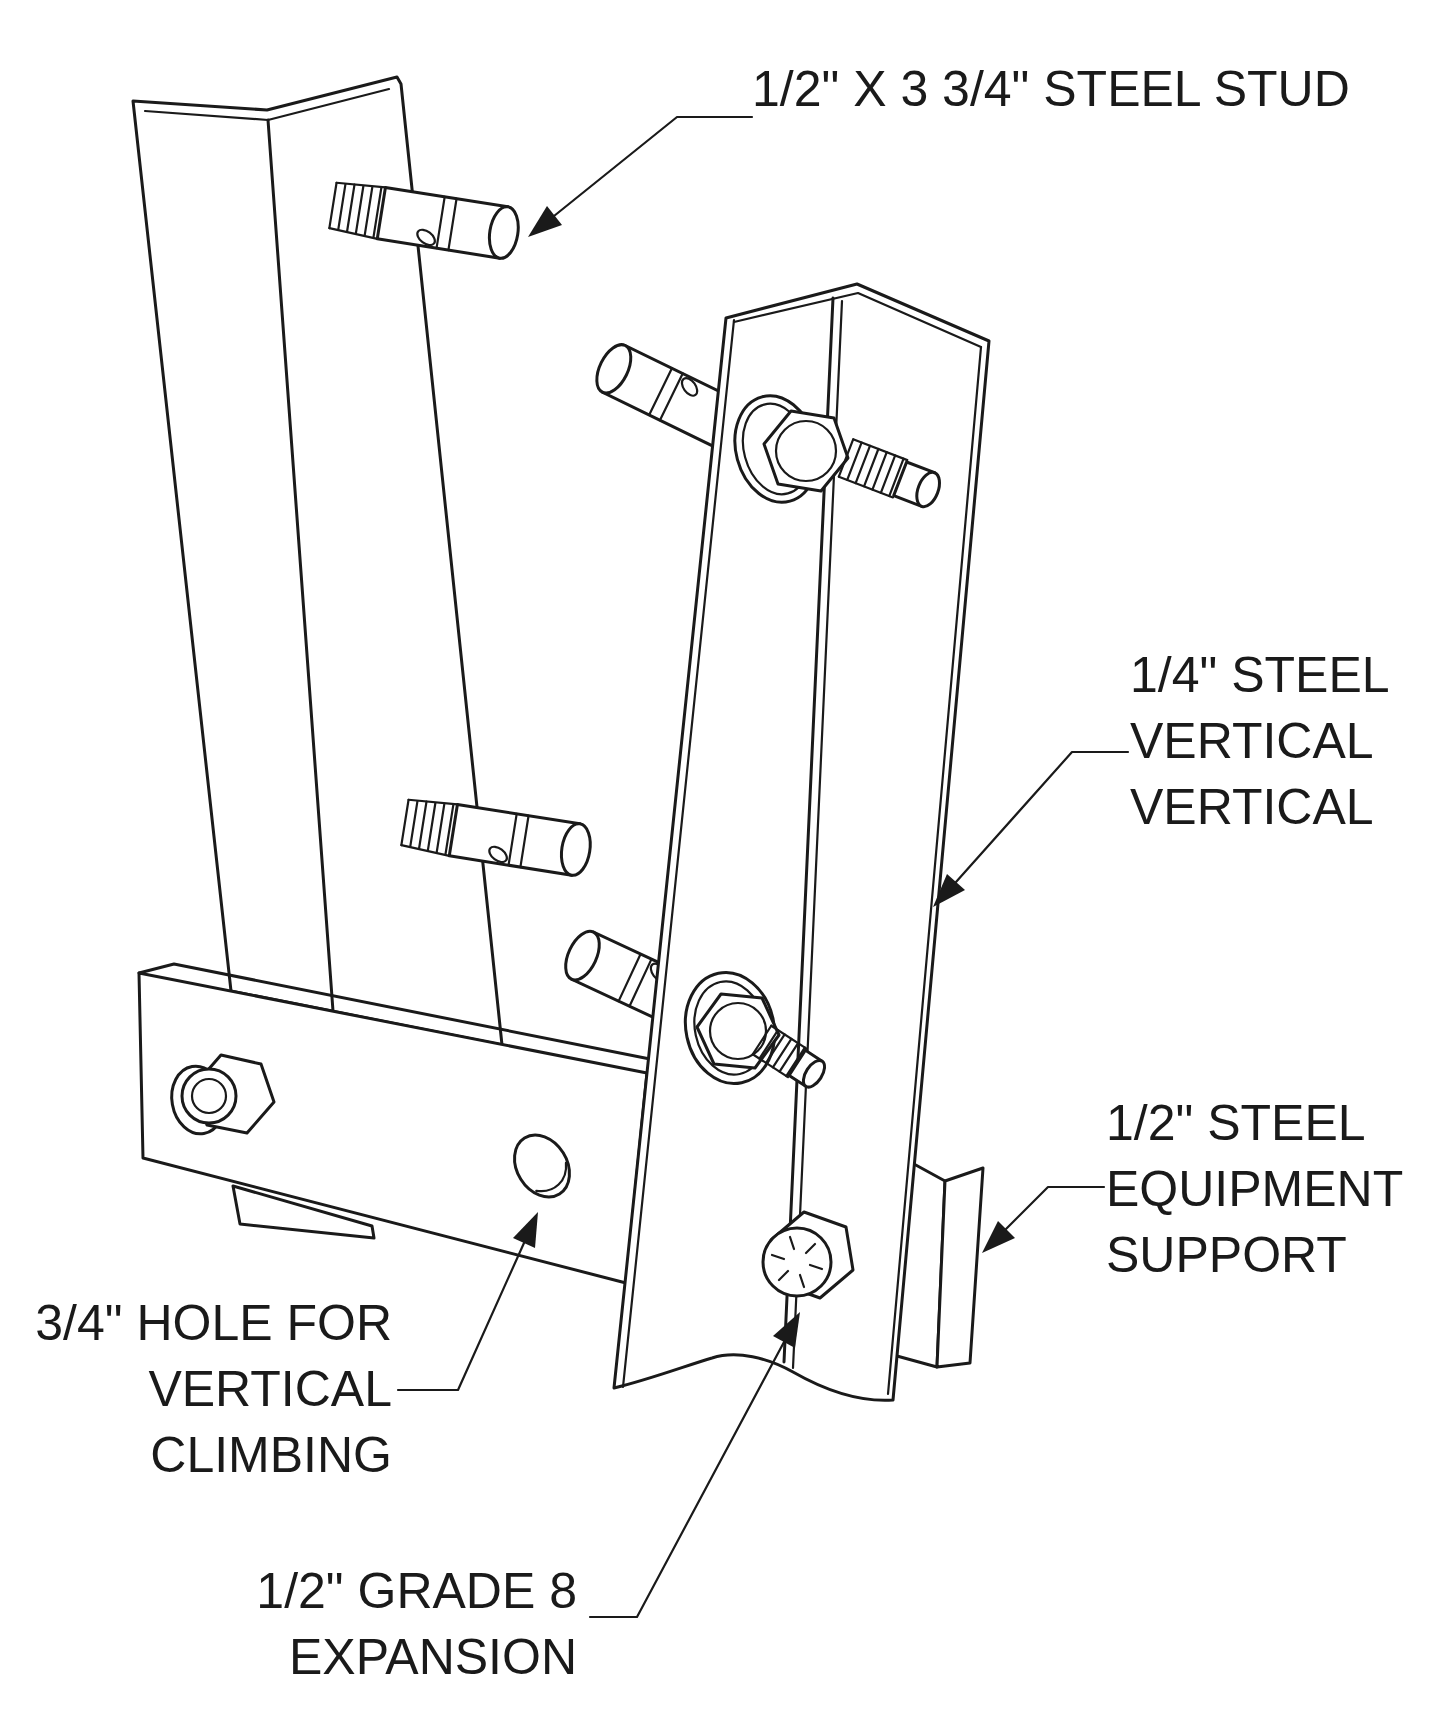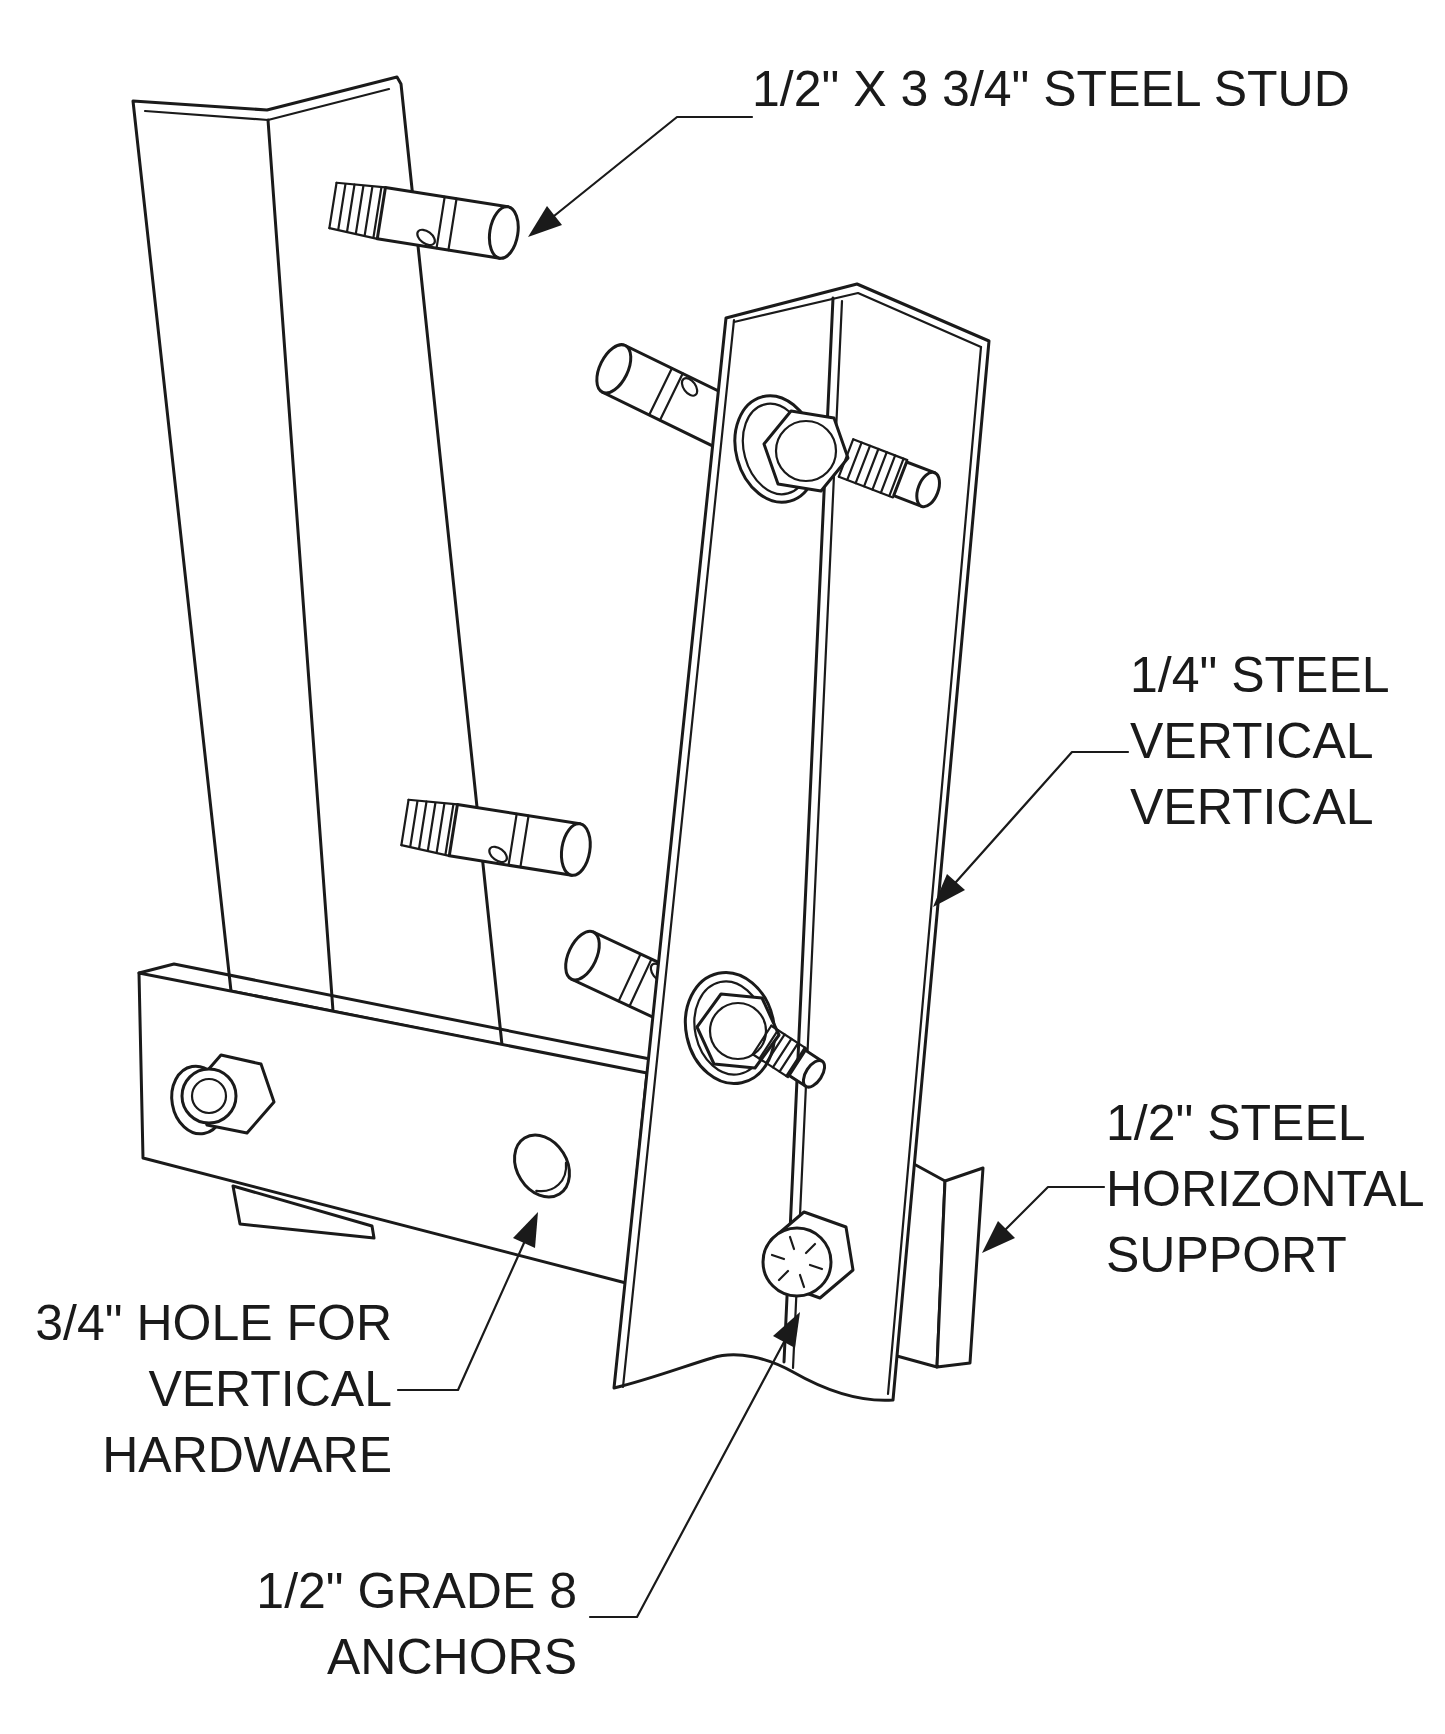--- a/index.html
+++ b/index.html
@@ -214,28 +214,28 @@
   </div>
 
   <div class="callout" style="left:1130px;top:642px;text-align:left;">
     <span>1/4" STEEL</span>
     <span>VERTICAL</span>
     <span>VERTICAL</span>
   </div>
 
   <div class="callout" style="left:1106px;top:1090px;text-align:left;">
     <span>1/2" STEEL</span>
-    <span>HORIZONTAL</span>
+    <span>EQUIPMENT</span>
     <span>SUPPORT</span>
   </div>
 
   <div class="callout" style="left:28px;top:1290px;width:364px;text-align:right;">
     <span>3/4" HOLE FOR</span>
     <span>VERTICAL</span>
-    <span>HARDWARE</span>
+    <span>CLIMBING</span>
   </div>
 
   <div class="callout" style="left:215px;top:1558px;width:362px;text-align:right;">
     <span>1/2" GRADE 8</span>
-    <span>ANCHORS</span>
+    <span>EXPANSION</span>
   </div>
 
 </div>
 
 </body></html>

